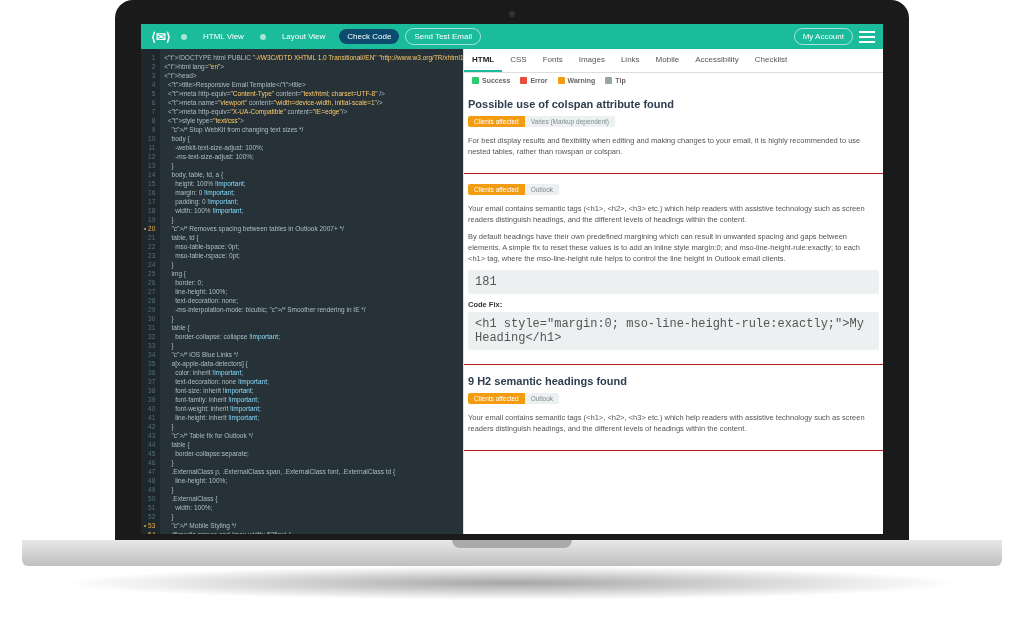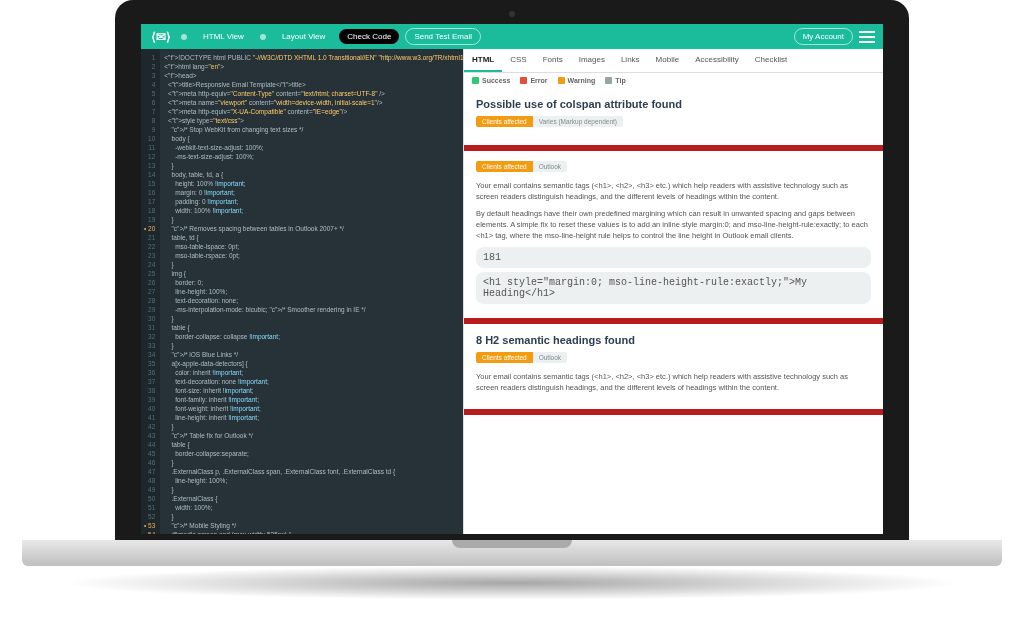--- a/index.html
+++ b/index.html
@@ -4,21 +4,21 @@
 <style>
 *{box-sizing:border-box;margin:0;padding:0;font-family:Arial,Helvetica,sans-serif}
 body{background:#fff;width:1024px;height:619px;overflow:hidden}
 .laptop{position:relative;width:1024px;height:619px}
 .bezel{position:absolute;left:115px;top:0;width:794px;height:542px;background:#1a1a1a;border-radius:18px 18px 0 0;padding:24px 26px 8px}
 .camera{position:absolute;left:50%;top:11px;width:6px;height:6px;background:#333;border-radius:50%;transform:translateX(-50%)}
 .screen{width:100%;height:100%;background:#fff;display:flex;flex-direction:column;overflow:hidden}
 .topbar{height:25px;background:#1abc9c;display:flex;align-items:center;padding:0 8px;gap:6px;font-size:8px;color:#fff}
 .logo{width:24px;height:16px;display:flex;align-items:center;justify-content:center;font-size:12px;font-weight:bold}
 .vbtn{padding:3px 8px;border-radius:10px;cursor:pointer}
-.vbtn.active{background:#000000}
+.vbtn.active{background:#0c4a6e}
 .vbtn.outline{border:1px solid rgba(255,255,255,.6)}
 .spacer{flex:1}
 .menu-icon{width:16px;height:12px;display:flex;flex-direction:column;justify-content:space-between;cursor:pointer}
 .menu-icon span{height:2px;background:#fff}
 .status-dot{width:6px;height:6px;border-radius:50%;background:rgba(255,255,255,.6);margin:0 2px}
 .main{flex:1;display:flex;overflow:hidden}
 .editor{flex:1;background:#263238;display:flex;font-family:'Courier New',monospace;font-size:6.5px;line-height:9px;overflow:hidden}
 .gutter{background:#1e272c;color:#546e7a;text-align:right;padding:4px 3px;user-select:none}
 .gutter div{padding-right:2px}
 .gutter .mark{color:#f0ad4e}
@@ -27,29 +27,29 @@
 .code .p{color:#89ddff}
 .right{width:420px;background:#f5f5f5;border-left:1px solid #ddd;display:flex;flex-direction:column;overflow:hidden}
 .tabs{display:flex;background:#fff;border-bottom:1px solid #ddd;font-size:8px}
 .tab{padding:6px 8px;cursor:pointer;color:#555}
 .tab.active{border-bottom:2px solid #1abc9c;color:#222;font-weight:bold}
 .legend{display:flex;gap:10px;padding:4px 8px;font-size:7px;color:#666;background:#fff}
 .legend span{display:flex;align-items:center;gap:3px}
 .legend i{width:7px;height:7px;border-radius:1px}
 .panel-title{background:#34495e;color:#fff;padding:8px 10px;font-size:12px;font-weight:bold}
 .issues{flex:1;overflow-y:auto;background:#fff}
-.issue{border-bottom:6px solid #b91c1c;padding:10px 12px}
+.issue{border-bottom:1px solid #b91c1c;padding:10px 4px}
 .issue h3{font-size:11px;color:#2c3e50;margin-bottom:6px}
 .badge-row{display:flex;gap:0;margin-bottom:8px}
 .badge{font-size:6.5px;padding:2px 6px;color:#fff}
 .badge.orange{background:#f39c12;border-radius:2px 0 0 2px}
 .badge.gray{background:#ecf0f1;color:#7f8c8d;border-radius:0 2px 2px 0}
 .issue p{font-size:7.5px;color:#555;line-height:11px;margin-bottom:6px}
 .issue .label{font-size:7.5px;font-weight:bold;color:#333;margin:6px 0 3px}
-.codebox{background:#ecf0f1;padding:5px 7px;font-size:10px;font-family:'Courier New',monospace;color:#555;border-radius:8px;margin-bottom:4px}
+.codebox{background:#ecf0f1;padding:5px 7px;font-size:12px;font-family:'Courier New',monospace;color:#555;border-radius:2px;margin-bottom:4px}
 .base{position:absolute;left:22px;top:540px;width:980px;height:26px;background:linear-gradient(#e8e8e8,#bfbfbf);border-radius:0 0 6px 6px}
 .notch{position:absolute;left:50%;top:0;width:120px;height:8px;background:#aaa;border-radius:0 0 10px 10px;transform:translateX(-50%)}
 .shadow{position:absolute;left:60px;top:566px;width:904px;height:34px;background:radial-gradient(ellipse at center,rgba(0,0,0,.35),transparent 70%)}
 </style>
 </head>
 <body>
 
 <div class="laptop">
   <div class="shadow"></div>
   <div class="bezel">
@@ -160,33 +160,35 @@
                 <b>Tip</b>
               </span>
           </div>
           <div class="issues" id="issues">
               <div class="issue">
                 <h3>Possible use of colspan attribute found</h3>
                 <div class="badge-row">
                   <span class="badge orange">Clients affected</span>
                   <span class="badge gray">Varies (Markup dependent)</span>
                 </div>
+                <p>For best display results and flexibility when editing and making changes to your email, it is highly recommended to use nested tables, rather than rowspan or colspan.</p>
               </div>
               <div class="issue">
                 <div class="badge-row">
                   <span class="badge orange">Clients affected</span>
                   <span class="badge gray">Outlook</span>
                 </div>
                 <p>Your email contains semantic tags (&lt;h1&gt;, &lt;h2&gt;, &lt;h3&gt; etc.) which help readers with assistive technology such as screen readers distinguish headings, and the different levels of headings within the content.</p>
                 <p>By default headings have their own predefined margining which can result in unwanted spacing and gaps between elements. A simple fix to reset these values is to add an inline style margin:0; and mso-line-height-rule:exactly; to each &lt;h1&gt; tag, where the mso-line-height rule helps to control the line height in Outlook email clients.</p>
                 <div class="codebox">181</div>
+                <div class="label">Code Fix:</div>
                 <div class="codebox">&lt;h1 style="margin:0; mso-line-height-rule:exactly;"&gt;My Heading&lt;/h1&gt;</div>
               </div>
               <div class="issue">
-                <h3>8 H2 semantic headings found</h3>
+                <h3>9 H2 semantic headings found</h3>
                 <div class="badge-row">
                   <span class="badge orange">Clients affected</span>
                   <span class="badge gray">Outlook</span>
                 </div>
                 <p>Your email contains semantic tags (&lt;h1&gt;, &lt;h2&gt;, &lt;h3&gt; etc.) which help readers with assistive technology such as screen readers distinguish headings, and the different levels of headings within the content.</p>
               </div>
             </div>
         </div>
       </div>
     </div>

